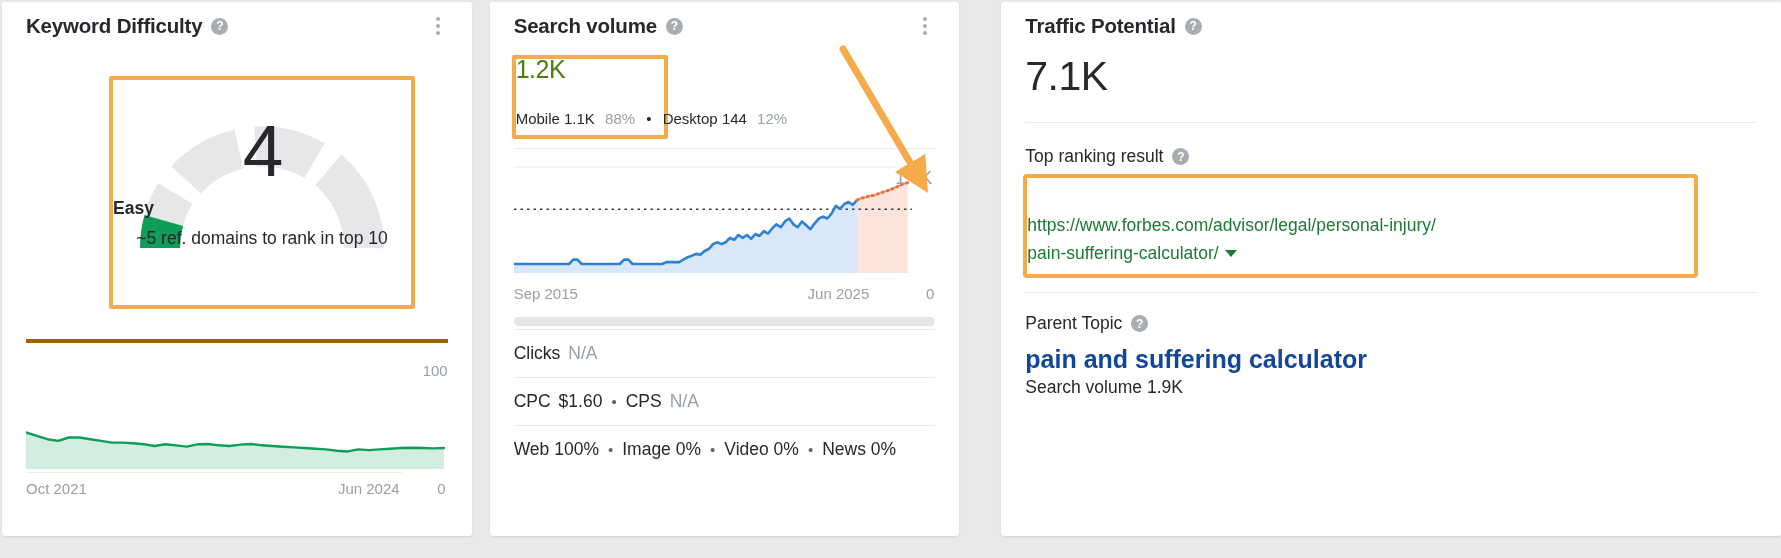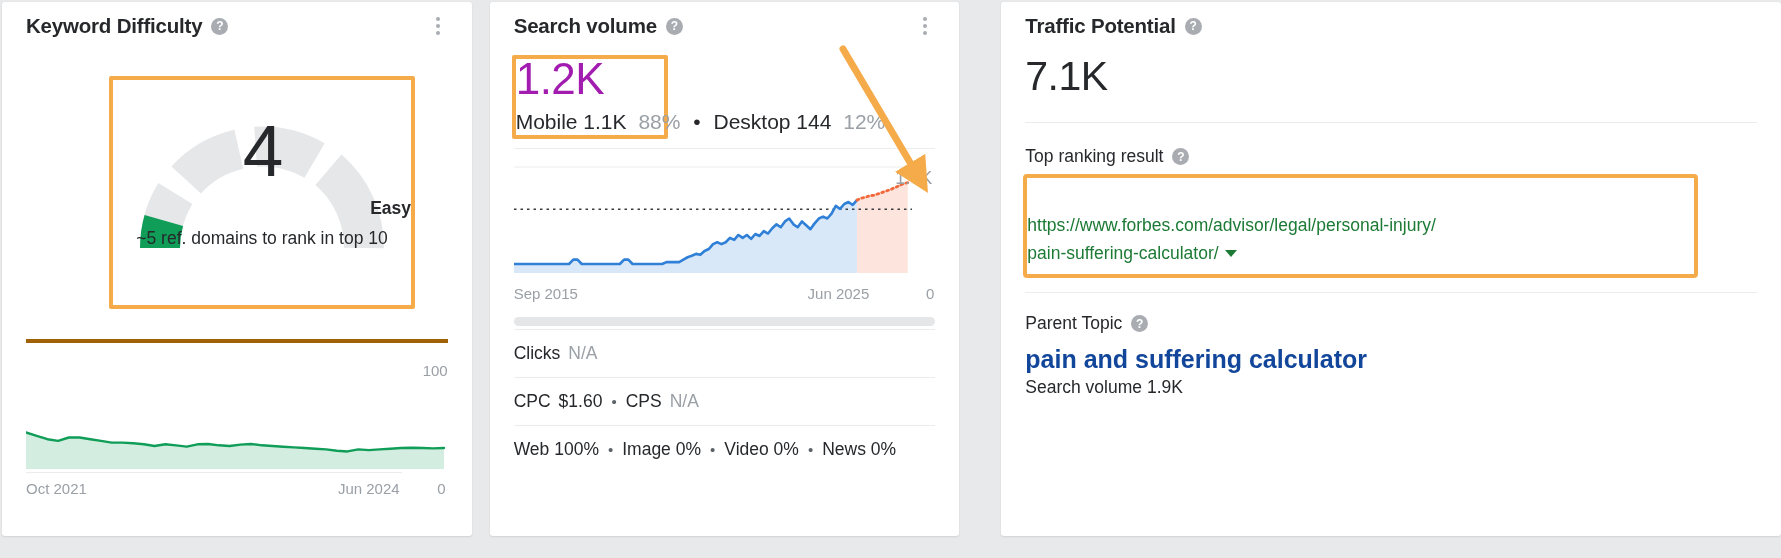--- a/index.html
+++ b/index.html
@@ -79,21 +79,21 @@
   .gauge-num {
     position: absolute; left: 0; right: 0; top: 34px;
     text-align: center;
     font-size: 73px; line-height: 1;
     color: #26282b;
     font-weight: 400;
     letter-spacing: -2px;
   }
   .gauge-label {
     position: absolute; left: 0; right: 0; top: 118px;
-    text-align: right;
+    text-align: left;
     font-size: 17.5px; font-weight: bold; color: #26282b;
   }
   .gauge-sub {
     position: absolute; left: 0; right: 0; top: 148px;
     text-align: center;
     font-size: 17.5px; color: #26282b;
   }
 
   
   .kd-trend {
@@ -126,28 +126,28 @@
     left: 22px; top: 53px;
     width: 156px; height: 84px;
     border: 4px solid #f6ab4b;
     border-radius: 2px;
     background: #fff;
     z-index: 3;
   }
   .sv-big {
     position: absolute;
     left: 26px; top: 55px;
-    font-size: 44px; color: #a21caf; line-height: 1;
+    font-size: 25px; color: #4d7c0f; line-height: 1;
     letter-spacing: -.5px;
     z-index: 4;
   }
   .sv-split {
     position: absolute;
     left: 26px; top: 108px;
-    font-size: 21px; color: #26282b;
+    font-size: 15px; color: #26282b;
     white-space: nowrap;
     z-index: 4;
   }
   .sv-split .muted { color: #9aa0a6; }
   .sv-split .dot { color: #26282b; margin: 0 7px; }
 
   .sv-chart {
     position: absolute;
     left: 24px; right: 24px; top: 146px;
     height: 152px;

